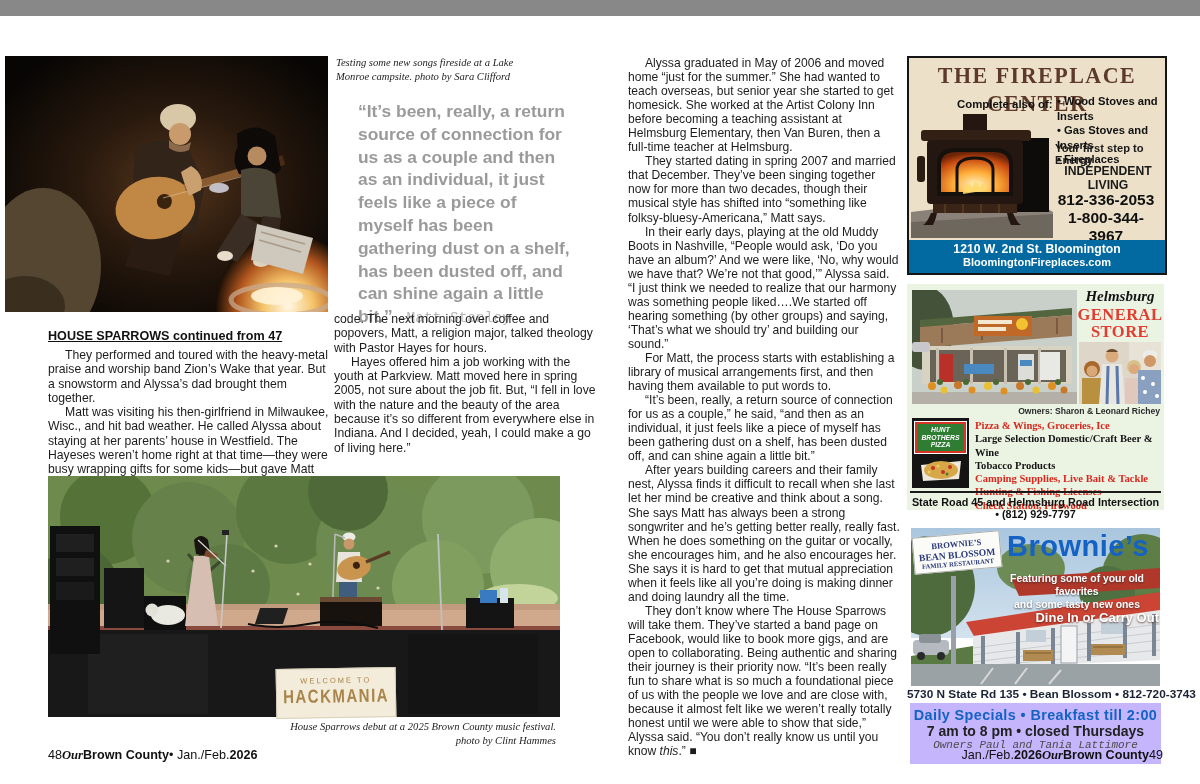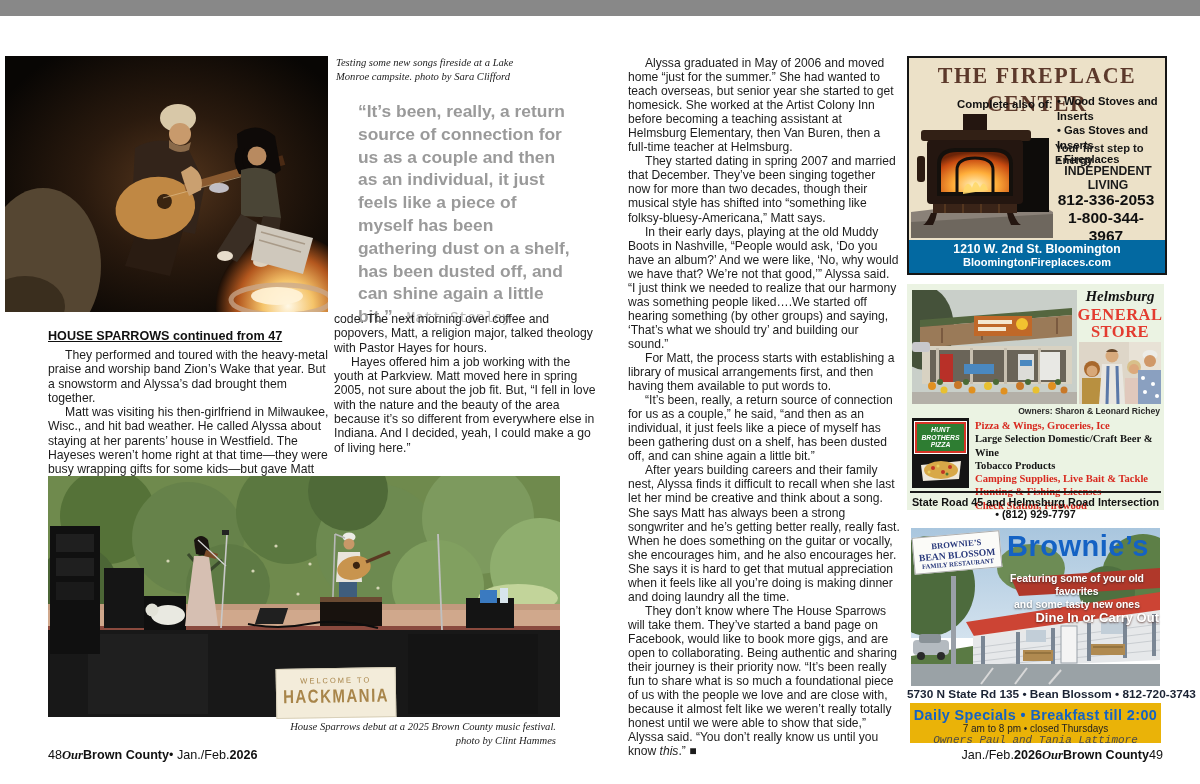--- a/index.html
+++ b/index.html
@@ -59,23 +59,23 @@
     font-family:"Liberation Serif",serif;font-weight:bold;padding:4px 1px 3px;}
   .br-sign .s1{font-size:8.6px;} .br-sign .s2{font-size:9.6px;} .br-sign .s3{font-size:6.6px;}
   .br-name{position:absolute;left:88px;top:8px;width:166px;text-align:center;
     font-weight:bold;font-size:29px;color:#1462c4;letter-spacing:.5px;}
   .br-tags{position:absolute;left:86px;top:50px;width:168px;text-align:center;
     font-weight:bold;font-size:10.4px;line-height:13px;color:#fff;text-shadow:0 1px 2px rgba(40,40,40,.75);}
   .br-dine{position:absolute;left:96px;top:88px;width:156px;text-align:right;
     font-weight:bold;font-size:13px;color:#fff;text-shadow:0 1px 2px rgba(60,20,10,.7);}
   .br-address{position:absolute;left:0;top:165px;width:100%;text-align:center;
     font-weight:bold;font-size:11.8px;color:#1a2233;white-space:nowrap;}
-  .br-box{position:absolute;left:3px;top:181px;width:251px;height:40px;background:#eab308;text-align:center;}
+  .br-box{position:absolute;left:3px;top:181px;width:251px;height:61px;background:#c4b5fd;text-align:center;}
   .br-specials{font-weight:bold;font-size:14.4px;color:#1462c4;letter-spacing:.4px;padding-top:4px;}
-  .br-hours{font-weight:normal;font-size:10px;color:#222;}
+  .br-hours{font-weight:bold;font-size:14px;color:#222;}
   .br-owners{font-family:Liberation Mono, monospace;font-style:italic;font-size:11px;color:#4a4a4a;}
 
   .stage-banner{position:absolute;left:276px;top:652px;width:118px;height:48px;background:#f3ecda;
     transform:rotate(-1deg);text-align:center;color:#a8854a;border:1px solid #d8d0ba;}
   .stage-banner .b1{font-size:7.5px;letter-spacing:2px;margin-top:7px;}
   .stage-banner .b2{font-size:15px;font-weight:bold;letter-spacing:1.5px;transform:scaleY(1.25);margin-top:2px;}
   .nowrap{white-space:nowrap;}
 </style>
 </head>
 <body>

